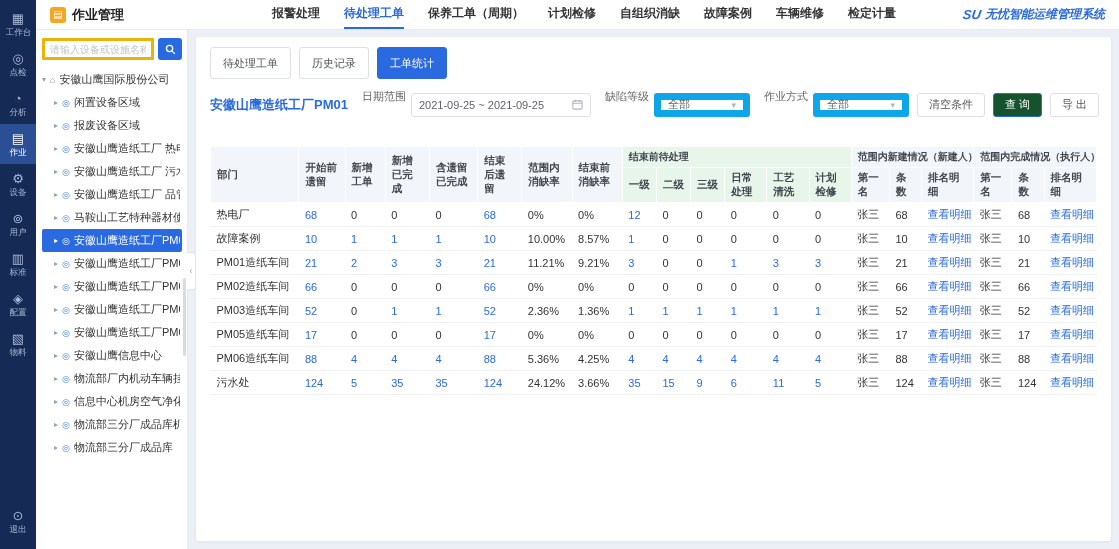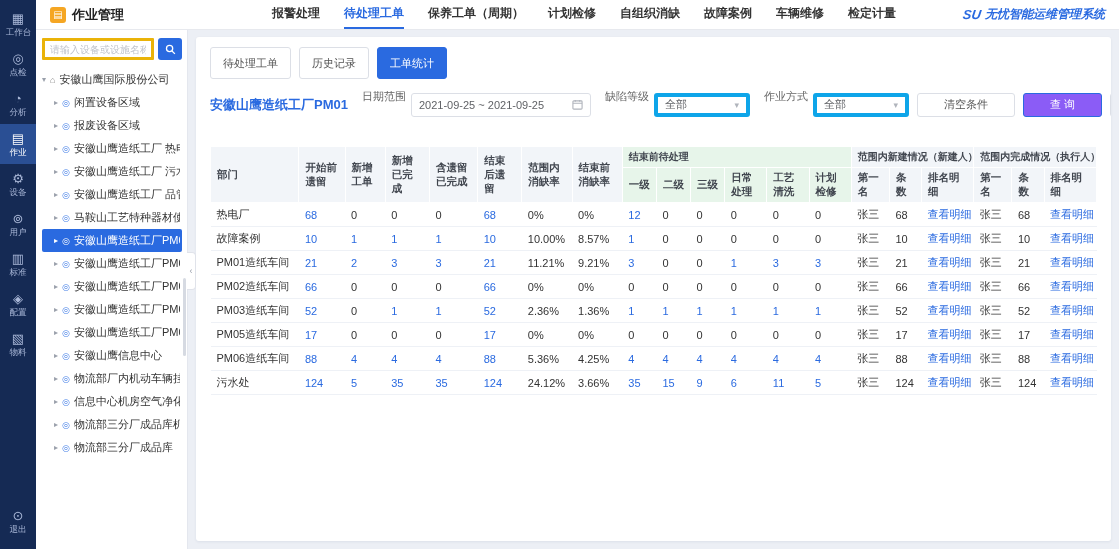--- a/index.html
+++ b/index.html
@@ -44,24 +44,24 @@
 .main{flex:1;min-width:0;padding:7px 8px 8px}
 .card{background:#fff;border-radius:3px;box-shadow:0 1px 3px rgba(20,40,80,.07);height:100%;padding:10px 14px;overflow:hidden}
 .tabs{display:flex;gap:8px;margin-bottom:10px}
 .tab{height:32px;padding:0 12px;border:1px solid #dcdfe6;border-radius:3px;background:#fff;font-size:11px;color:#555;display:flex;align-items:center;cursor:pointer;white-space:nowrap}
 .tab.active{background:#2a6ae0;border-color:#2a6ae0;color:#fff}
 .filter-row{display:flex;align-items:center;margin-bottom:26px}
 .page-title{color:#2a6ae0;font-weight:bold;font-size:13px;white-space:nowrap;margin-right:auto}
 .fl-label{color:#666;font-size:11px;margin:0 5px 16px 14px;white-space:nowrap}
 .date-input{width:180px;height:24px;border:1px solid #dcdfe6;border-radius:3px;font-size:11px;color:#606266;display:flex;align-items:center;padding:0 7px;gap:9px;cursor:pointer;flex-shrink:0}
 .date-input .dtxt{flex:1;white-space:nowrap}
-.select{width:96px;height:24px;border:4px solid #0ea5e9;border-radius:3px;font-size:11px;color:#606266;display:flex;align-items:center;justify-content:space-between;padding:0 7px;cursor:pointer;flex-shrink:0}
+.select{width:96px;height:24px;border:7px solid #0ea5e9;border-radius:3px;font-size:11px;color:#606266;display:flex;align-items:center;justify-content:space-between;padding:0 7px;cursor:pointer;flex-shrink:0}
 .chev{color:#b0b4bc;font-size:9px}
-.btn{height:24px;padding:0 26px;border:1px solid #dcdfe6;border-radius:3px;background:#fff;font-size:11px;color:#555;cursor:pointer;margin-left:8px;white-space:nowrap}
-.btn.primary{background:#8b5cf6;border-color:#2a6ae0;color:#fff}
+.btn{height:24px;padding:0 11px;border:1px solid #dcdfe6;border-radius:3px;background:#fff;font-size:11px;color:#555;cursor:pointer;margin-left:8px;white-space:nowrap}
+.btn.primary{background:#14532d;border-color:#2a6ae0;color:#fff}
 
 table.stats{width:100%;border-collapse:collapse;table-layout:fixed}
 .stats th{background:#f2f5f9;border:1px solid #fff;font-size:10.5px;font-weight:bold;color:#41464f;text-align:left;padding:3px 6px;height:20px;overflow:hidden}
 .stats th.group{white-space:nowrap;font-size:10px}
 .stats th.green{background:#e7f5ea}
 .stats td{border-bottom:1px solid #eef1f6;font-size:11px;color:#333;padding:3px 6px;height:24px;white-space:nowrap;overflow:hidden}
 .stats .link{color:#2a6ae0;cursor:pointer}
 </style>
 </head>
 <body>

